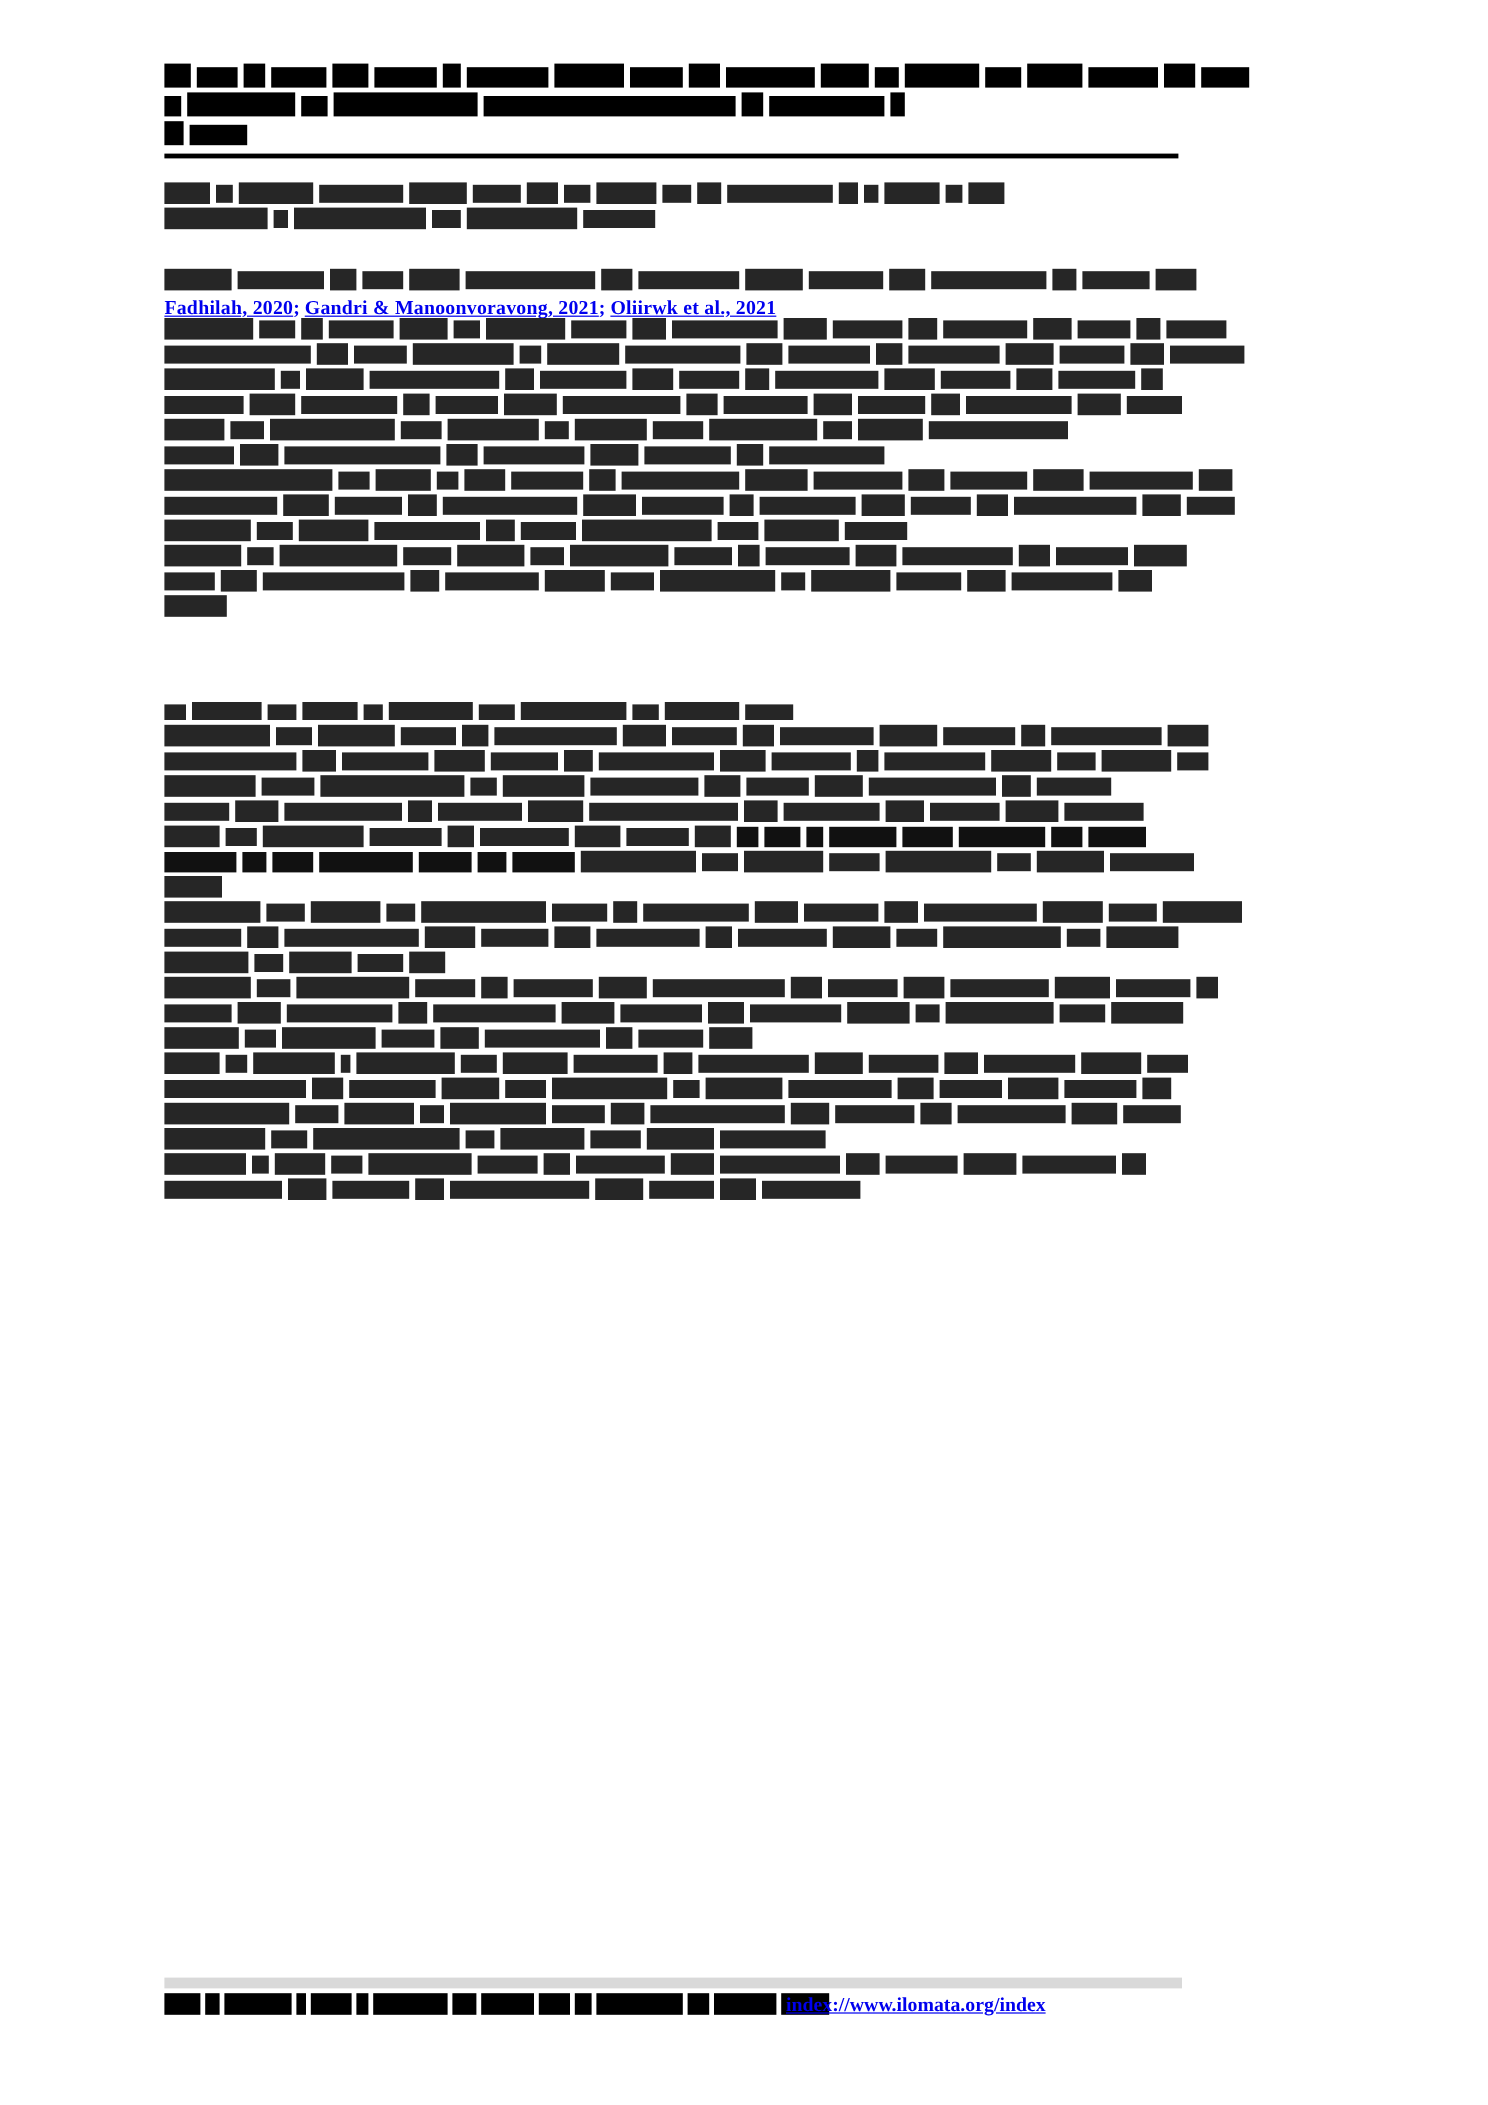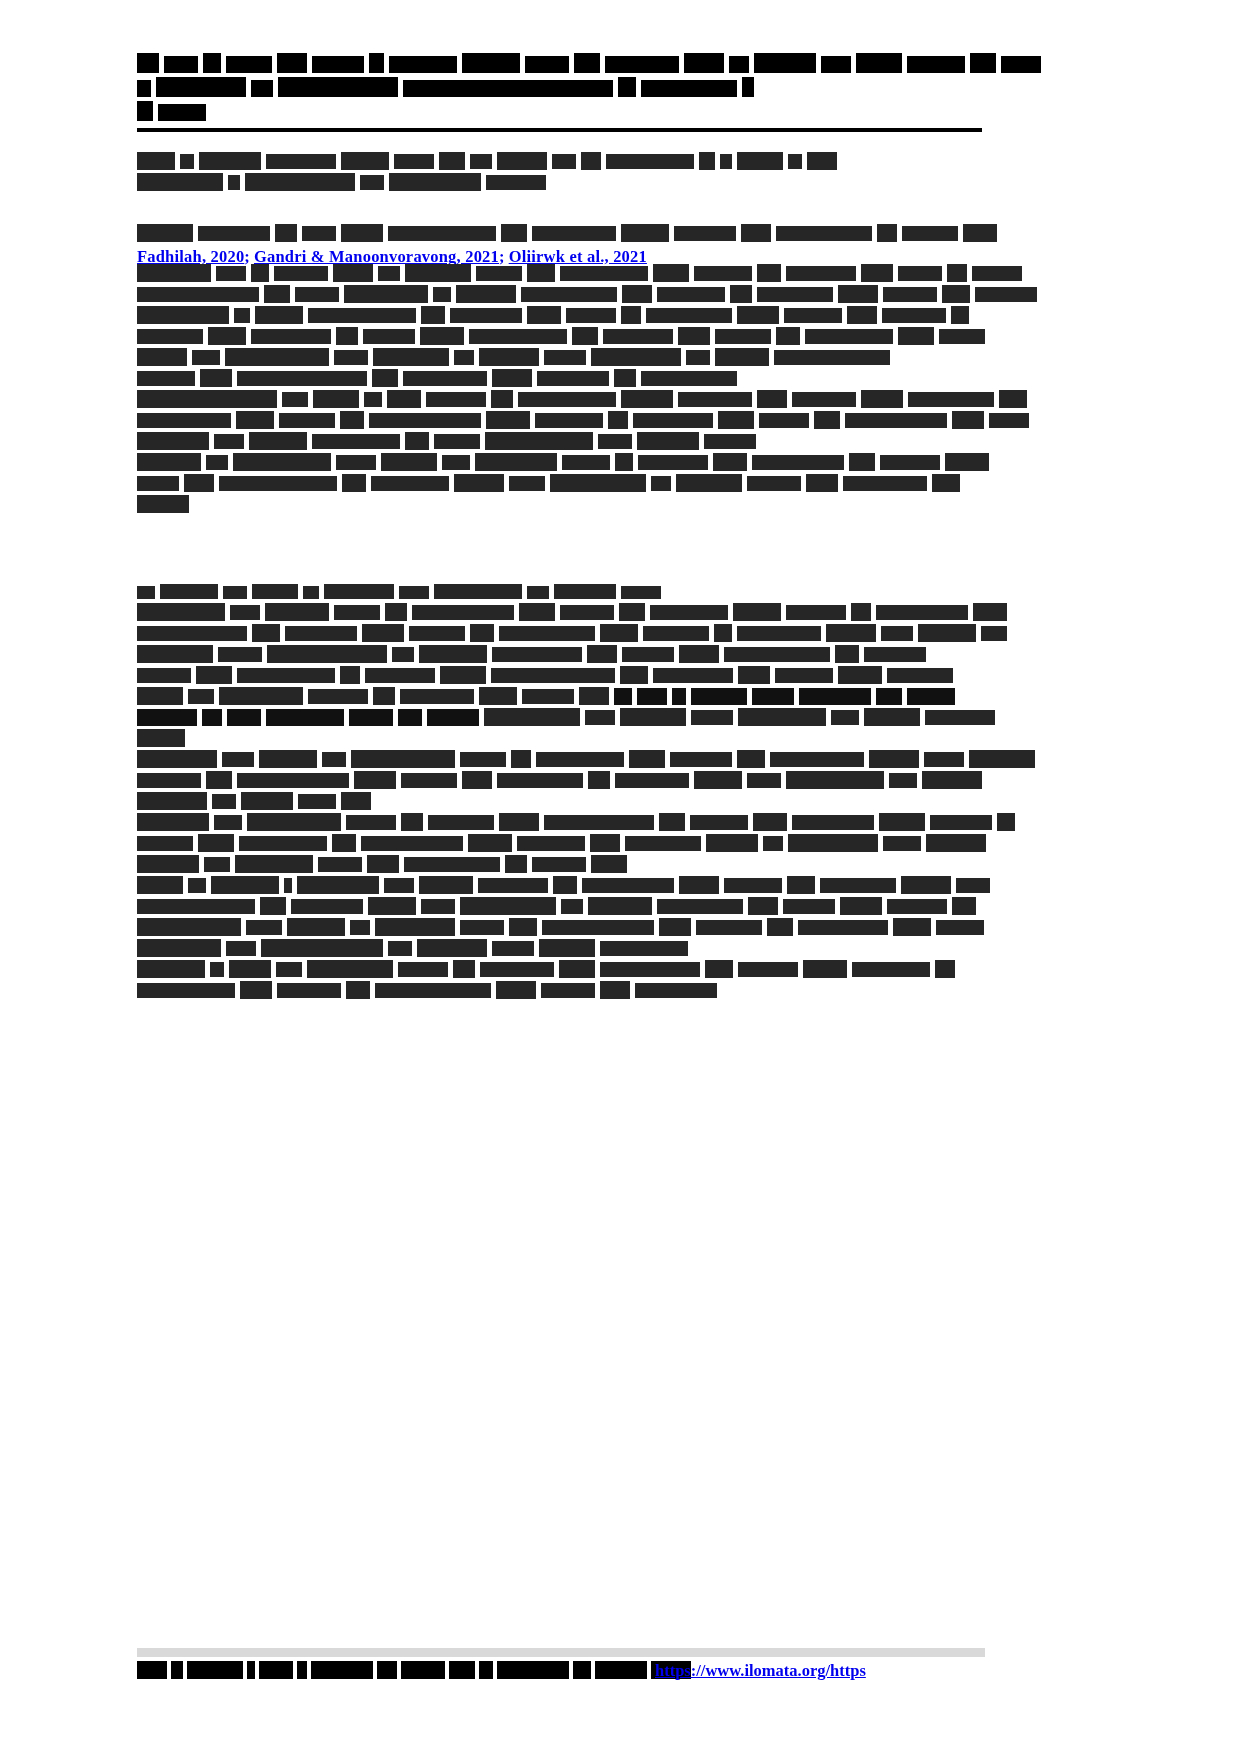--- a/index.html
+++ b/index.html
@@ -318,17 +318,17 @@
     </div>
 
   </div>
 
   <div class="footer">
     <div class="footer-rule"></div>
     <div class="footer-row">
       <div class="footer-left">
         <i class="w" style="width:30px"></i><i class="w" style="width:12px"></i><i class="w" style="width:56px"></i><i class="w" style="width:8px"></i><i class="w" style="width:34px"></i><i class="w" style="width:10px"></i><i class="w" style="width:62px"></i><i class="w" style="width:20px"></i><i class="w" style="width:44px"></i><i class="w" style="width:26px"></i><i class="w" style="width:14px"></i><i class="w" style="width:72px"></i><i class="w" style="width:18px"></i><i class="w" style="width:52px"></i><i class="w" style="width:40px"></i>
       </div>
-      <a class="footer-link">https://www.ilomata.org/https</a>
+      <a class="footer-link">index://www.ilomata.org/index</a>
     </div>
   </div>
 
 </div>
 
 </body></html>

